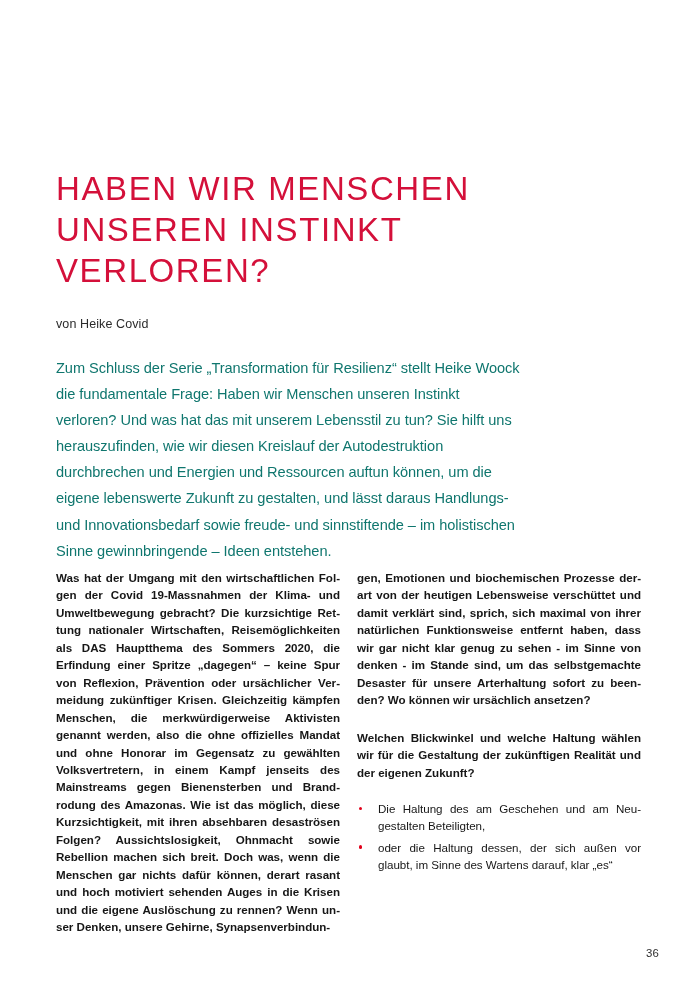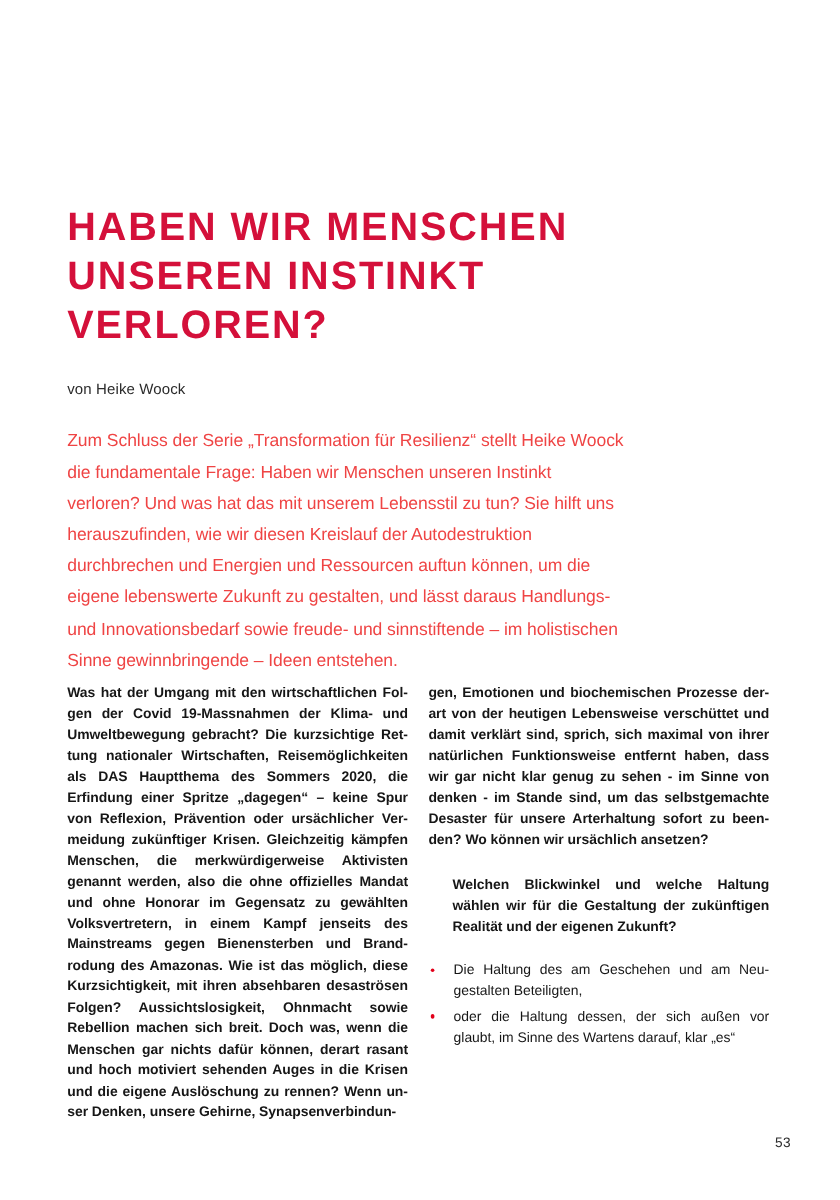--- a/index.html
+++ b/index.html
@@ -24,21 +24,21 @@
     position: absolute;
     left: 56px;
     top: 168px;
     width: 470px;
   }
 
   .article-title {
     margin: 0;
     font-size: 33px;
     line-height: 41px;
-    font-weight: 700;
+    font-weight: 400;
     letter-spacing: 1.6px;
     color: #D4103A;
     text-transform: uppercase;
     white-space: pre-line;
   }
 
   .byline {
     position: absolute;
     left: 56px;
     top: 316px;
@@ -50,21 +50,21 @@
 
   
   .lead {
     position: absolute;
     left: 56px;
     top: 355px;
     width: 466px;
     margin: 0;
     font-size: 14.6px;
     line-height: 26.1px;
-    color: #ef4444;
+    color: #0f766e;
     text-align: left;
     letter-spacing: -0.05px;
   }
 
   
   .columns {
     position: absolute;
     left: 56px;
     top: 569px;
     width: 589px;
@@ -104,21 +104,20 @@
     white-space: pre-line;
     text-indent: 0;
   }
   .section-heading .hl2 {
     display: block;
     padding-left: 14px;
   }
 
   .after-heading {
     margin-top: 20px;
-    margin-left: 20px;
   }
 
   
   .bullets {
     list-style: none;
     margin: 19px 0 0 0;
     padding: 0;
   }
 
   .bullet-item {
@@ -159,21 +158,21 @@
 <body>
 
 <div class="page">
 
   <div class="title-block">
     <h1 class="article-title">Haben wir Menschen
 unseren Instinkt
 verloren?</h1>
   </div>
 
-  <div class="byline">von Heike Woock</div>
+  <div class="byline">von Heike Covid</div>
 
   <p class="lead">Zum Schluss der Serie „Transformation für Resilienz“ stellt Heike Woock die fundamentale Frage: Haben wir Menschen unseren Instinkt verloren? Und was hat das mit unserem Lebensstil zu tun? Sie hilft uns herauszufinden, wie wir diesen Kreislauf der Autodestruktion durchbrechen und Energien und Ressourcen auftun können, um die eigene lebenswerte Zukunft zu gestalten, und lässt daraus Handlungs- und Innovationsbedarf sowie freude- und sinnstiftende – im holistischen Sinne gewinnbringende – Ideen entstehen.</p>
 
   <div class="columns">
 
     <div class="col col-left">
       <p class="body-par">Was hat der Umgang mit den wirtschaftlichen Fol­gen der Covid 19-Massnahmen der Klima- und Umweltbewegung gebracht? Die kurzsichtige Ret­tung nationaler Wirtschaften, Reisemöglichkei­ten als DAS Hauptthema des Sommers 2020, die Erfindung einer Spritze „dagegen“ – keine Spur von Reflexion, Prävention oder ursächlicher Ver­meidung zukünftiger Krisen. Gleichzeitig kämp­fen Menschen, die merkwürdigerweise Aktivisten genannt werden, also die ohne offizielles Man­dat und ohne Honorar im Gegensatz zu gewähl­ten Volksvertretern, in einem Kampf jenseits des Mainstreams gegen Bienensterben und Brand­rodung des Amazonas. Wie ist das möglich, diese Kurzsichtigkeit, mit ihren absehbaren desaströ­sen Folgen? Aussichtslosigkeit, Ohnmacht sowie Rebellion machen sich breit. Doch was, wenn die Menschen gar nichts dafür können, derart rasant und hoch motiviert sehenden Auges in die Krisen und die eigene Auslöschung zu rennen? Wenn un­ser Denken, unsere Gehirne, Synapsenverbindun-</p>
     </div>
 
     <div class="col col-right">
@@ -190,15 +189,15 @@
         </li>
         <li class="bullet-item">
           <span class="dot"></span>
           <span>oder die Haltung dessen, der sich außen vor glaubt, im Sinne des Wartens darauf, klar „es“</span>
         </li>
       </ul>
 
     </div>
   </div>
 
-  <div class="folio">53</div>
+  <div class="folio">36</div>
 
 </div>
 
 </body></html>

